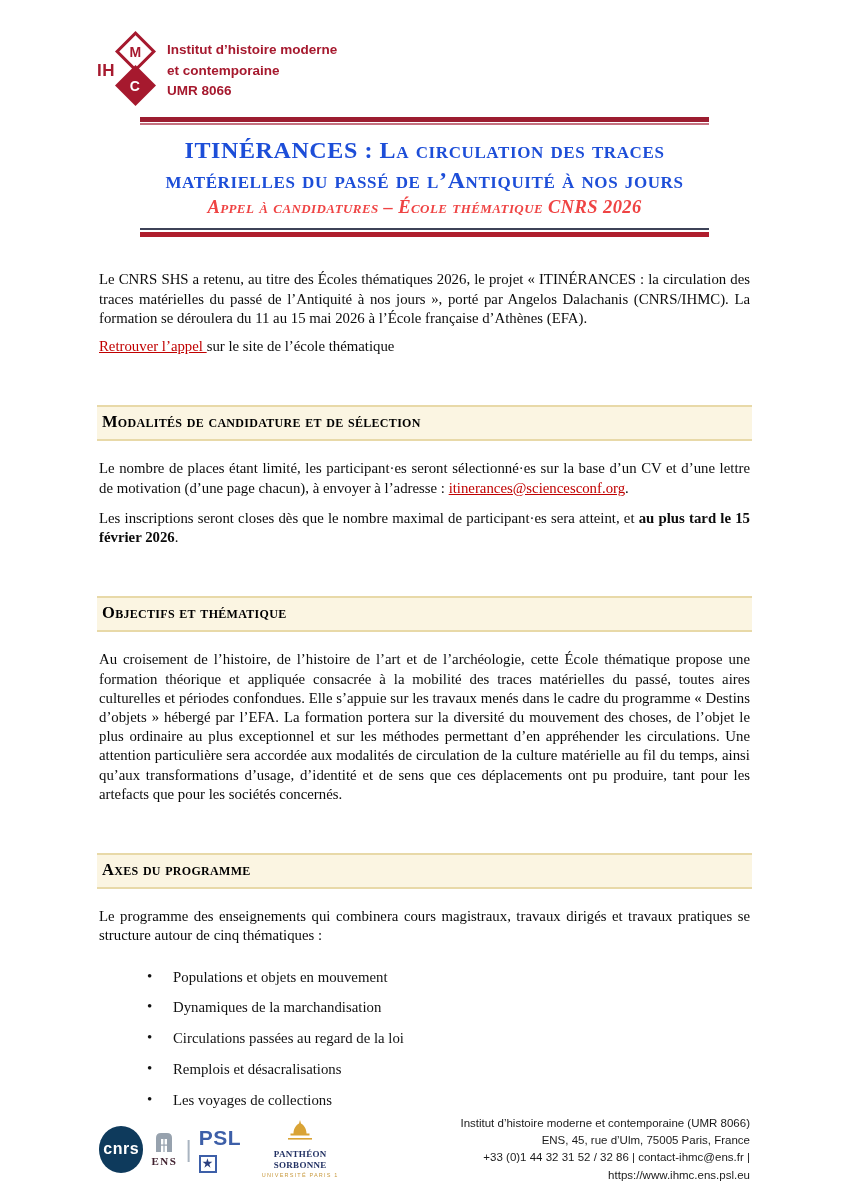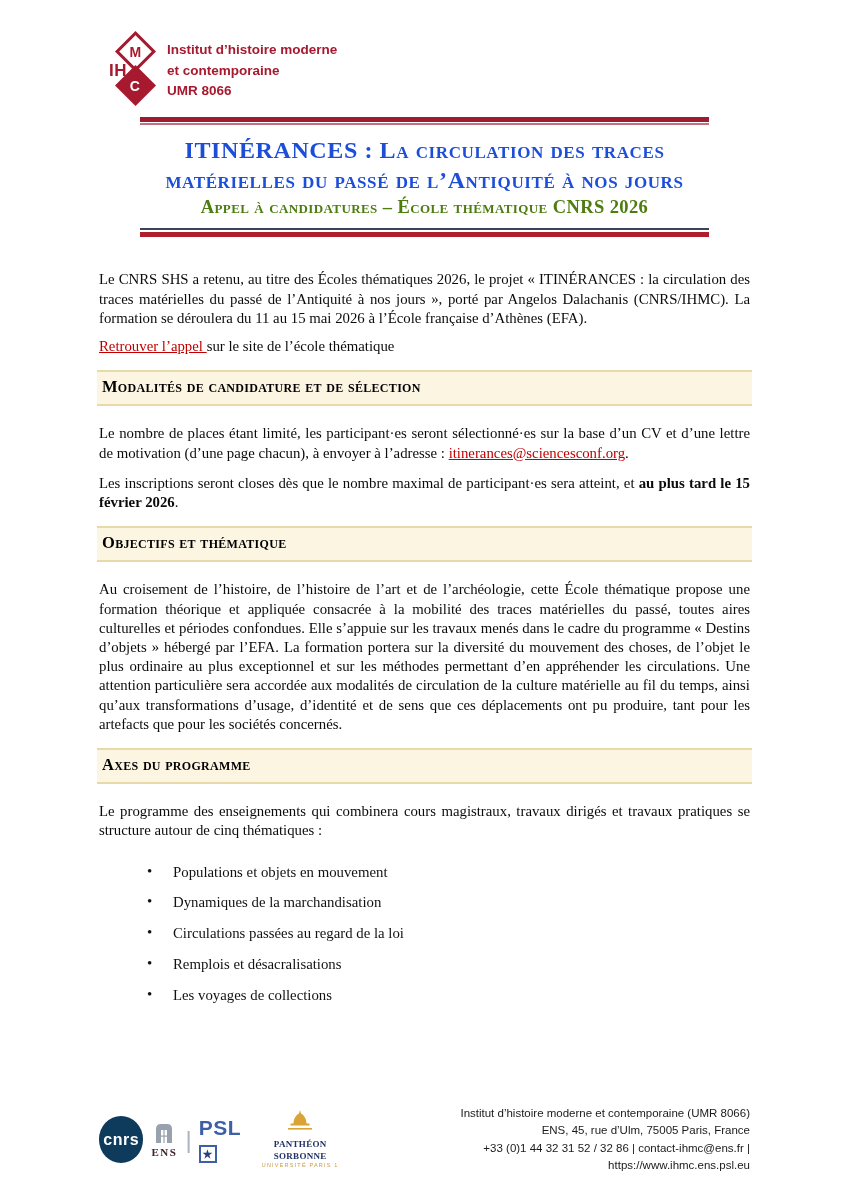--- a/index.html
+++ b/index.html
@@ -8,21 +8,21 @@
     width:849px; height:1200px; margin:0 auto; background:#fff;
     font-family:"Liberation Serif", serif; color:#111;
     display:flex; flex-direction:column;
     padding:35px 99px 26px 99px; position:relative; overflow:hidden;
   }
 
   
   .brand { display:flex; align-items:center; height:72px; margin-left:-2px; }
   .brand-mark { position:relative; width:62px; height:72px; flex:0 0 62px; }
   .brand-ih {
-    position:absolute; left:12px; top:26px; z-index:3;
+    position:absolute; left:0; top:26px; z-index:3;
     font-family:"Liberation Sans", sans-serif; font-weight:700;
     font-size:17px; color:#A6192E; letter-spacing:0.5px;
   }
   .diamond {
     position:absolute; width:29px; height:29px; left:24px;
     transform:rotate(45deg); display:flex; align-items:center; justify-content:center;
   }
   .diamond span {
     transform:rotate(-45deg); font-family:"Liberation Sans", sans-serif;
     font-weight:700; font-size:14px; line-height:1;
@@ -41,37 +41,37 @@
   .rt-thick { height:5px; background:#9C1D30; }
   .rt-thin  { height:2px; background:#C4717F; margin-top:1px; }
   .rb-thin  { height:2px; background:#3D4257; }
   .rb-thick { height:5px; background:#AF1E2D; margin-top:2px; }
   .title-text { padding:10px 0 8px 0; }
   .t1 {
     font-size:24px; font-weight:700; font-variant:small-caps;
     letter-spacing:0.6px; line-height:1.26; color:#1d4ed8;
   }
   .t2 {
-    font-size:18.5px; font-weight:700; 
-    font-variant:small-caps; letter-spacing:0.4px; line-height:1.35; color:#4d7c0f;
+    font-size:18.5px; font-weight:700; font-style:italic;
+    font-variant:small-caps; letter-spacing:0.4px; line-height:1.35; color:#ef4444;
   }
 
   
   .body-par {
     font-size:14.8px; line-height:1.3; text-align:justify; color:#0b0b0b;
     margin-top:11px;
   }
   .intro { margin-top:33px; }
   .link-line { margin-top:9px; text-align:left; }
   .red-link { color:#C00000; text-decoration:underline; }
   strong { font-weight:700; }
 
   
   .section-bar {
-    margin:14px -2px 7px -2px; background:#FBF5E2;
+    margin:49px -2px 7px -2px; background:#FBF5E2;
     border-top:2px solid #E8D9A8; border-bottom:2px solid #E8D9A8;
     padding:5px 5px 7px 5px;
     font-size:16.5px; font-weight:700; font-variant:small-caps;
     letter-spacing:0.3px; color:#000;
   }
 
   
   .axes-list { list-style:none; margin:22px 0 0 48px; }
   .axes-list li {
     position:relative; padding-left:26px; margin-bottom:11.5px;

